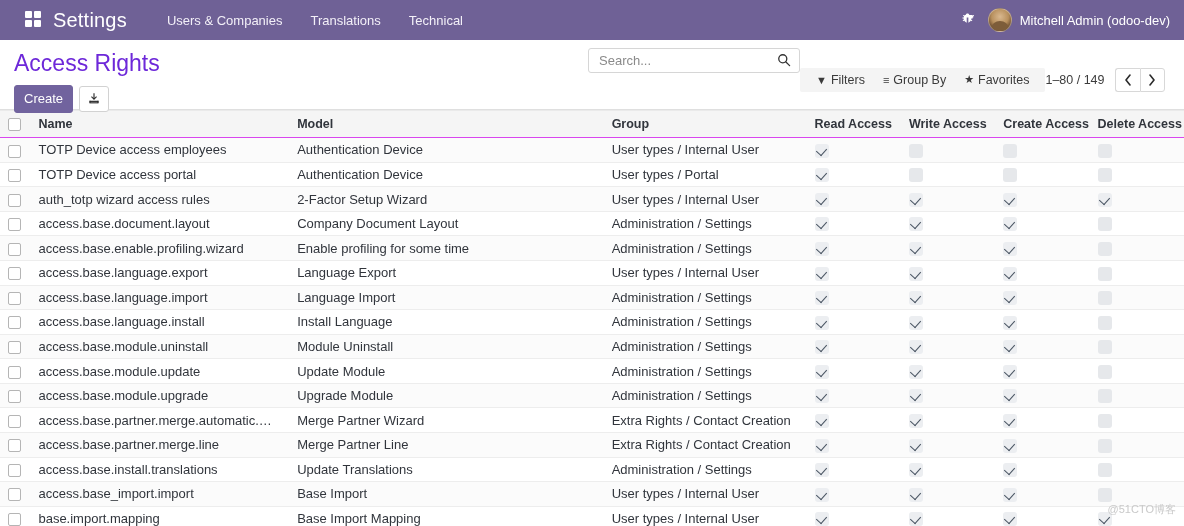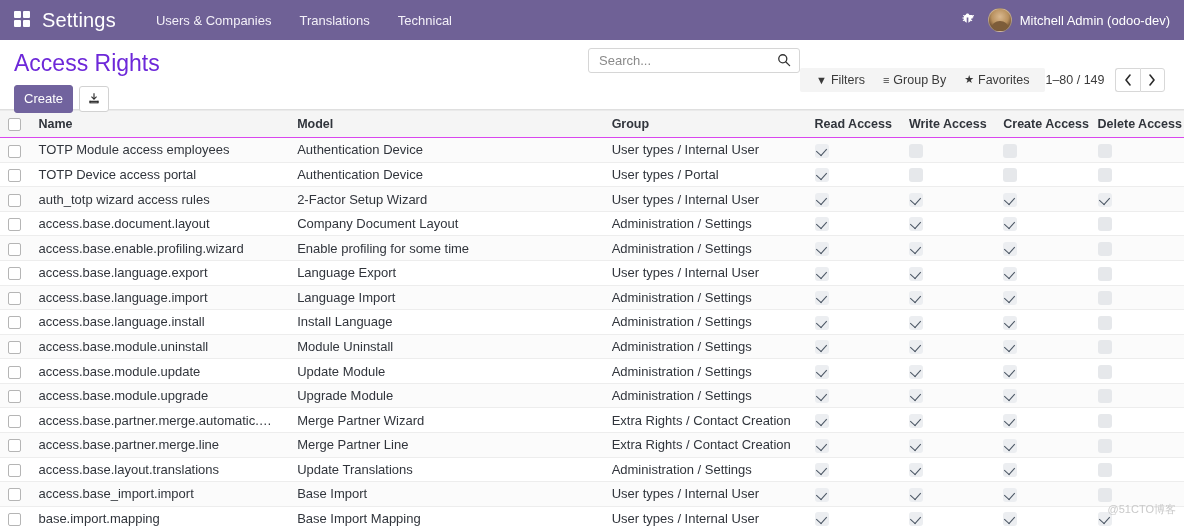--- a/index.html
+++ b/index.html
@@ -12,21 +12,21 @@
     font-size: 13px;
     color: #374151;
   }
 
   
   .navbar {
     height: 40px;
     background: #6f6196;
     display: flex;
     align-items: center;
-    padding: 0 12px 0 14px;
+    padding: 0 12px 0 25px;
     color: #ffffff;
   }
   .apps-icon {
     width: 18px; height: 18px;
     display: grid;
     grid-template-columns: 7px 7px;
     grid-template-rows: 7px 7px;
     gap: 2px;
     margin-right: 10px;
     cursor: pointer;
@@ -395,21 +395,21 @@
           <th class="col-group">Group</th>
           <th class="col-acc">Read Access</th>
           <th class="col-acc">Write Access</th>
           <th class="col-acc">Create Access</th>
           <th class="col-acc">Delete Access</th>
         </tr>
       </thead>
       <tbody id="table-body">
           <tr>
             <td class="col-check"><input type="checkbox" class="cb" style=""></td>
-            <td class="col-name">TOTP Module access employees</td>
+            <td class="col-name">TOTP Device access employees</td>
             <td class="col-model">Authentication Device</td>
             <td class="col-group">User types / Internal User</td>
             <td class="col-acc"><span class="cell-cb checked"></span></td>
             <td class="col-acc"><span class="cell-cb unchecked"></span></td>
             <td class="col-acc"><span class="cell-cb unchecked"></span></td>
             <td class="col-acc"><span class="cell-cb unchecked"></span></td>
           </tr>
           <tr>
             <td class="col-check"><input type="checkbox" class="cb" style=""></td>
             <td class="col-name">TOTP Device access portal</td>
@@ -525,21 +525,21 @@
             <td class="col-name">access.base.partner.merge.line</td>
             <td class="col-model">Merge Partner Line</td>
             <td class="col-group">Extra Rights / Contact Creation</td>
             <td class="col-acc"><span class="cell-cb checked"></span></td>
             <td class="col-acc"><span class="cell-cb checked"></span></td>
             <td class="col-acc"><span class="cell-cb checked"></span></td>
             <td class="col-acc"><span class="cell-cb unchecked"></span></td>
           </tr>
           <tr>
             <td class="col-check"><input type="checkbox" class="cb" style=""></td>
-            <td class="col-name">access.base.layout.translations</td>
+            <td class="col-name">access.base.install.translations</td>
             <td class="col-model">Update Translations</td>
             <td class="col-group">Administration / Settings</td>
             <td class="col-acc"><span class="cell-cb checked"></span></td>
             <td class="col-acc"><span class="cell-cb checked"></span></td>
             <td class="col-acc"><span class="cell-cb checked"></span></td>
             <td class="col-acc"><span class="cell-cb unchecked"></span></td>
           </tr>
           <tr>
             <td class="col-check"><input type="checkbox" class="cb" style=""></td>
             <td class="col-name">access.base_import.import</td>

